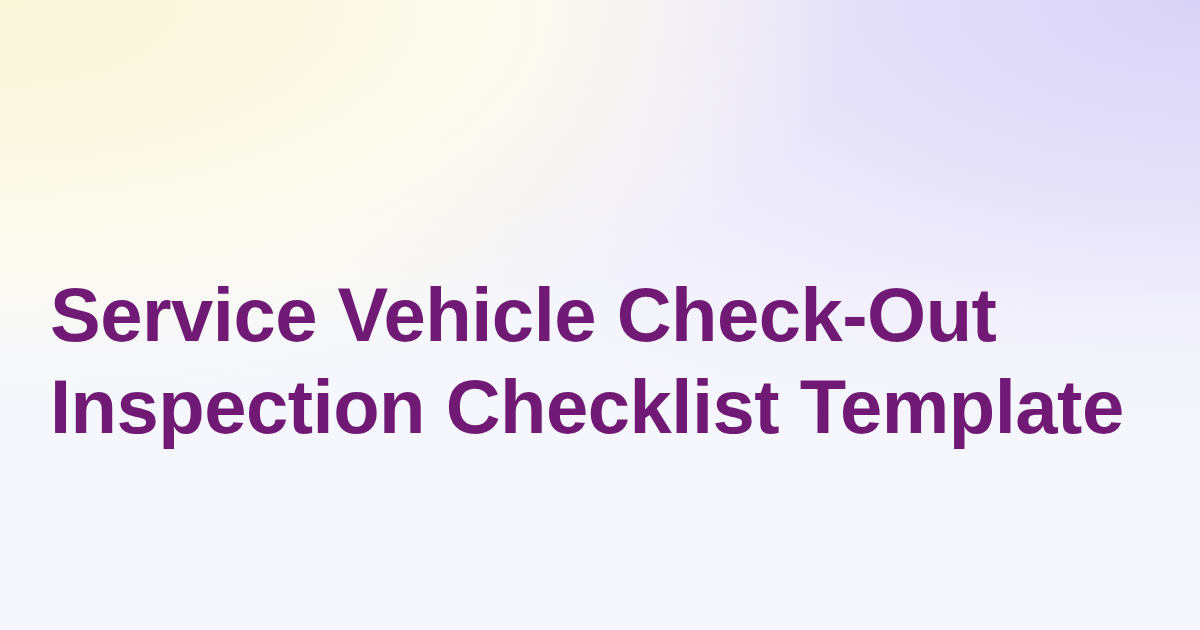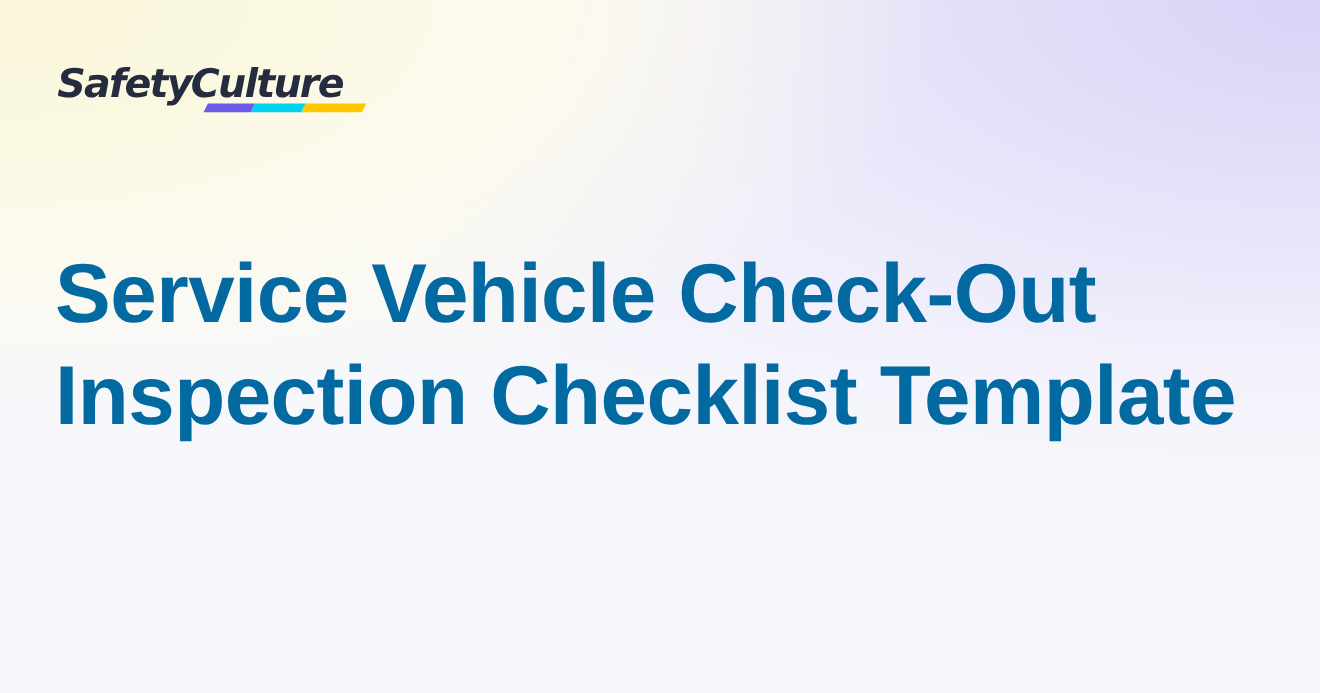--- a/index.html
+++ b/index.html
@@ -95,28 +95,16 @@
 <body style="background: rgb(246, 247, 252);">
 
 <div class="bg-canvas">
   <div class="bg-layer-lavender"></div>
   <div class="bg-layer-cream"></div>
   <div class="bg-layer-fade"></div>
 </div>
 
 <div class="content">
 
-  <div class="logo">
-    <svg viewBox="0 0 290 56" xmlns="http://www.w3.org/2000/svg" aria-hidden="true">
 
-      <text x="0" y="38" font-family="'DejaVu Sans', sans-serif" font-size="36" font-weight="bold" font-style="italic" fill="#252C3F" letter-spacing="-1.6">SafetyCulture</text>
-
-      <g>
-        <polygon points="133,52 176,52 180,44 137,44" fill="#6C5CE7"></polygon>
-        <polygon points="176,52 222,52 226,44 180,44" fill="#00D2F2"></polygon>
-        <polygon points="222,52 277,52 281,44 226,44" fill="#FFC700"></polygon>
-      </g>
-    </svg>
-  </div>
-
-  <h1 class="headline" style="color: #0369a1;">Service Vehicle Check-Out Inspection Checklist Template</h1>
+  <h1 class="headline" style="color: #701a75; margin-top: 47px;">Service Vehicle Check-Out Inspection Checklist Template</h1>
 
 </div>
 
 </body></html>

